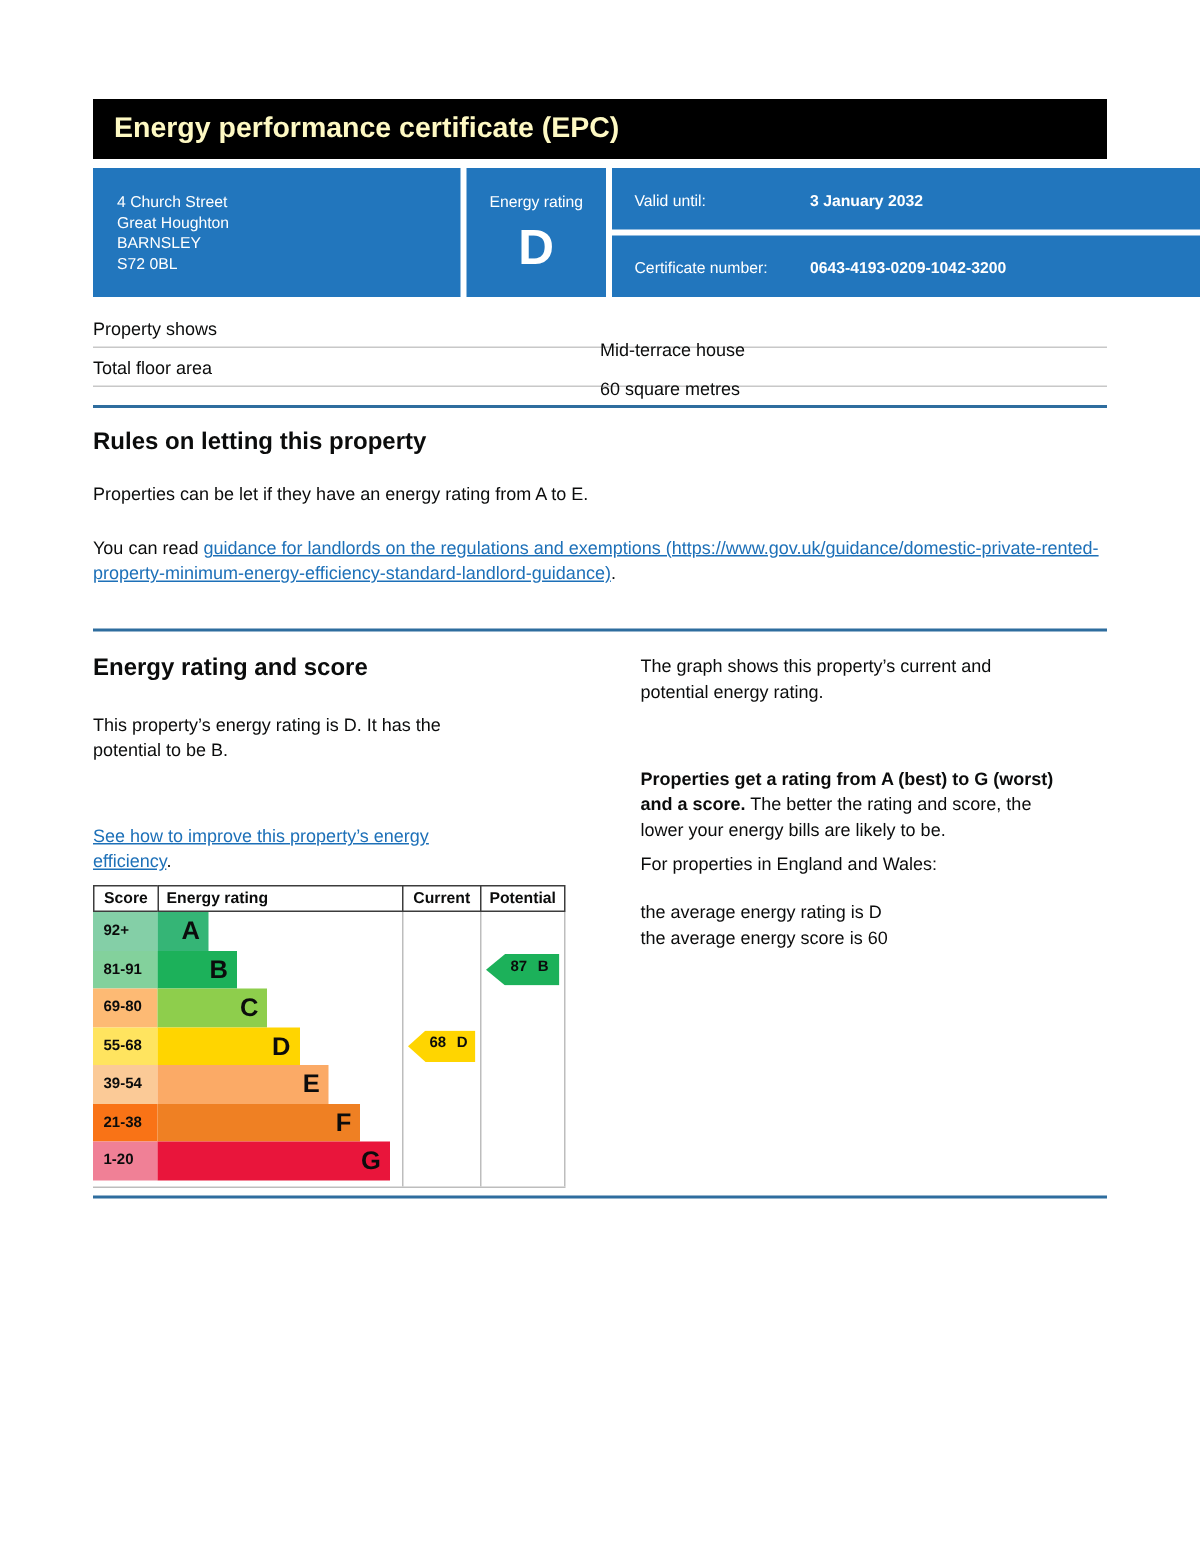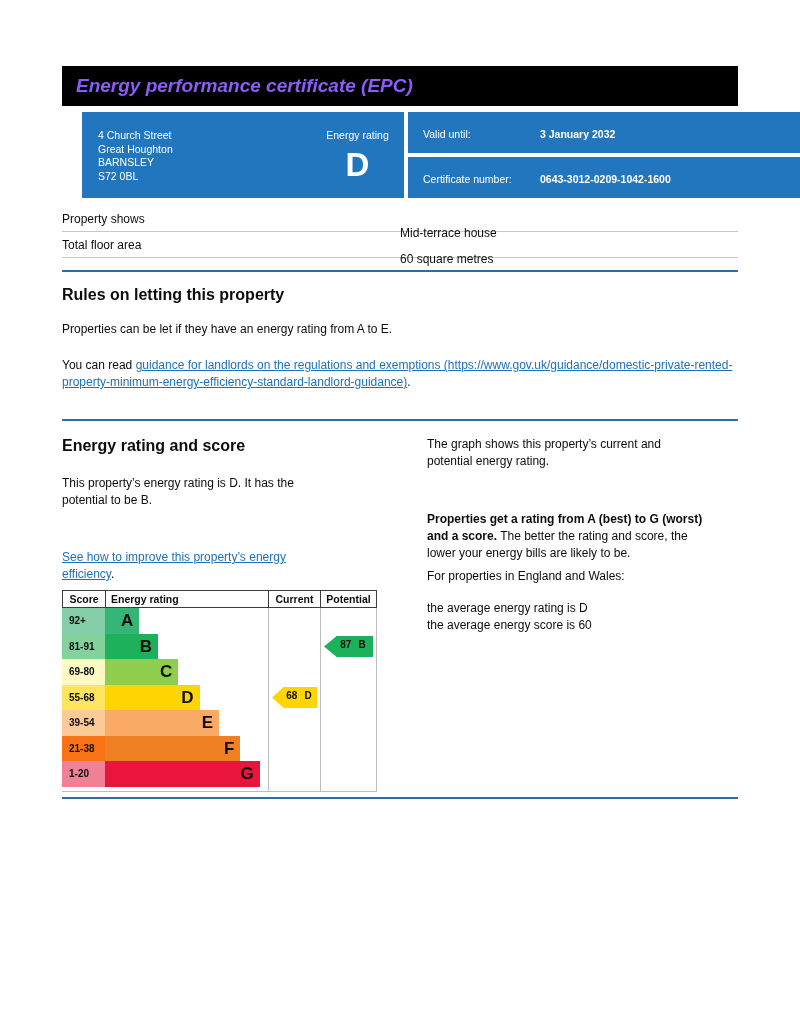--- a/index.html
+++ b/index.html
@@ -15,27 +15,26 @@
     line-height: 17px;
     overflow: hidden;
   }
   .abs { position: absolute; }
   .pre { white-space: pre-line; }
   b { font-weight: bold; }
 
   
   .banner {
     left: 62px; top: 66px; width: 676px; height: 40px;
-    background: #000000; color: #8b5cf6;
+    background: #000000; color: #fef9c3;
     font-size: 19px; font-weight: bold; line-height: 40px;
     padding-left: 14px;
-    font-style: italic;
   }
   .blue-box { background: #2276bd; color: #ffffff; position: absolute; }
-  .address-box { left: 62px; top: 112px; width: 245px; height: 86px; padding: 17px 0 12px 16px; font-size: 10.5px; line-height: 13.5px; margin-left: 20px; }
+  .address-box { left: 62px; top: 112px; width: 245px; height: 86px; padding: 17px 0 12px 16px; font-size: 10.5px; line-height: 13.5px; }
   .rating-box { left: 311px; top: 112px; width: 93px; height: 86px; text-align: center; }
   .rating-box .lbl { font-size: 10.5px; margin-top: 15px; }
   .rating-box .big { font-size: 33px; font-weight: bold; line-height: 36px; margin-top: 3px; }
   .kv-box { left: 408px; top: 112px; width: 398px; height: 41px; font-size: 10.5px; }
   .kv-box.second { top: 157px; }
   .kv-box .k { position: absolute; left: 15px; top: 14px; }
   .kv-box .v { position: absolute; left: 132px; top: 14px; font-weight: bold; }
 
   
   .prop-table { left: 62px; top: 206px; width: 676px; }
@@ -99,21 +98,21 @@
     <div class="lbl">Energy rating</div>
     <div class="big">D</div>
   </div>
 
   <div class="blue-box kv-box">
     <span class="k">Valid until:</span>
     <span class="v">3 January 2032</span>
   </div>
   <div class="blue-box kv-box second">
     <span class="k">Certificate number:</span>
-    <span class="v">0643-3012-0209-1042-1600</span>
+    <span class="v">0643-4193-0209-1042-3200</span>
   </div>
 
   <div class="abs prop-table">
     <div class="prop-row">
       <span>Property shows</span>
       <span class="val">Mid-terrace house</span>
     </div>
     <div class="prop-row">
       <span>Total floor area</span>
       <span class="val">60 square metres</span>
@@ -164,21 +163,21 @@
               <div class="bar" style="background: rgb(53, 181, 118); width: 21%;">A</div>
             </div>
           </div>
           <div class="band-row">
             <div class="score-cell" style="background: rgb(131, 209, 156);">81-91</div>
             <div class="bar-track">
               <div class="bar" style="background: rgb(28, 177, 90); width: 32.5%;">B</div>
             </div>
           </div>
           <div class="band-row">
-            <div class="score-cell" style="background: #fef9c3;">69-80</div>
+            <div class="score-cell" style="background: #fdba74;">69-80</div>
             <div class="bar-track">
               <div class="bar" style="background: rgb(142, 206, 76); width: 45%;">C</div>
             </div>
           </div>
           <div class="band-row">
             <div class="score-cell" style="background: rgb(255, 228, 95);">55-68</div>
             <div class="bar-track">
               <div class="bar" style="background: rgb(255, 213, 0); width: 58%;">D</div>
             </div>
           </div>

